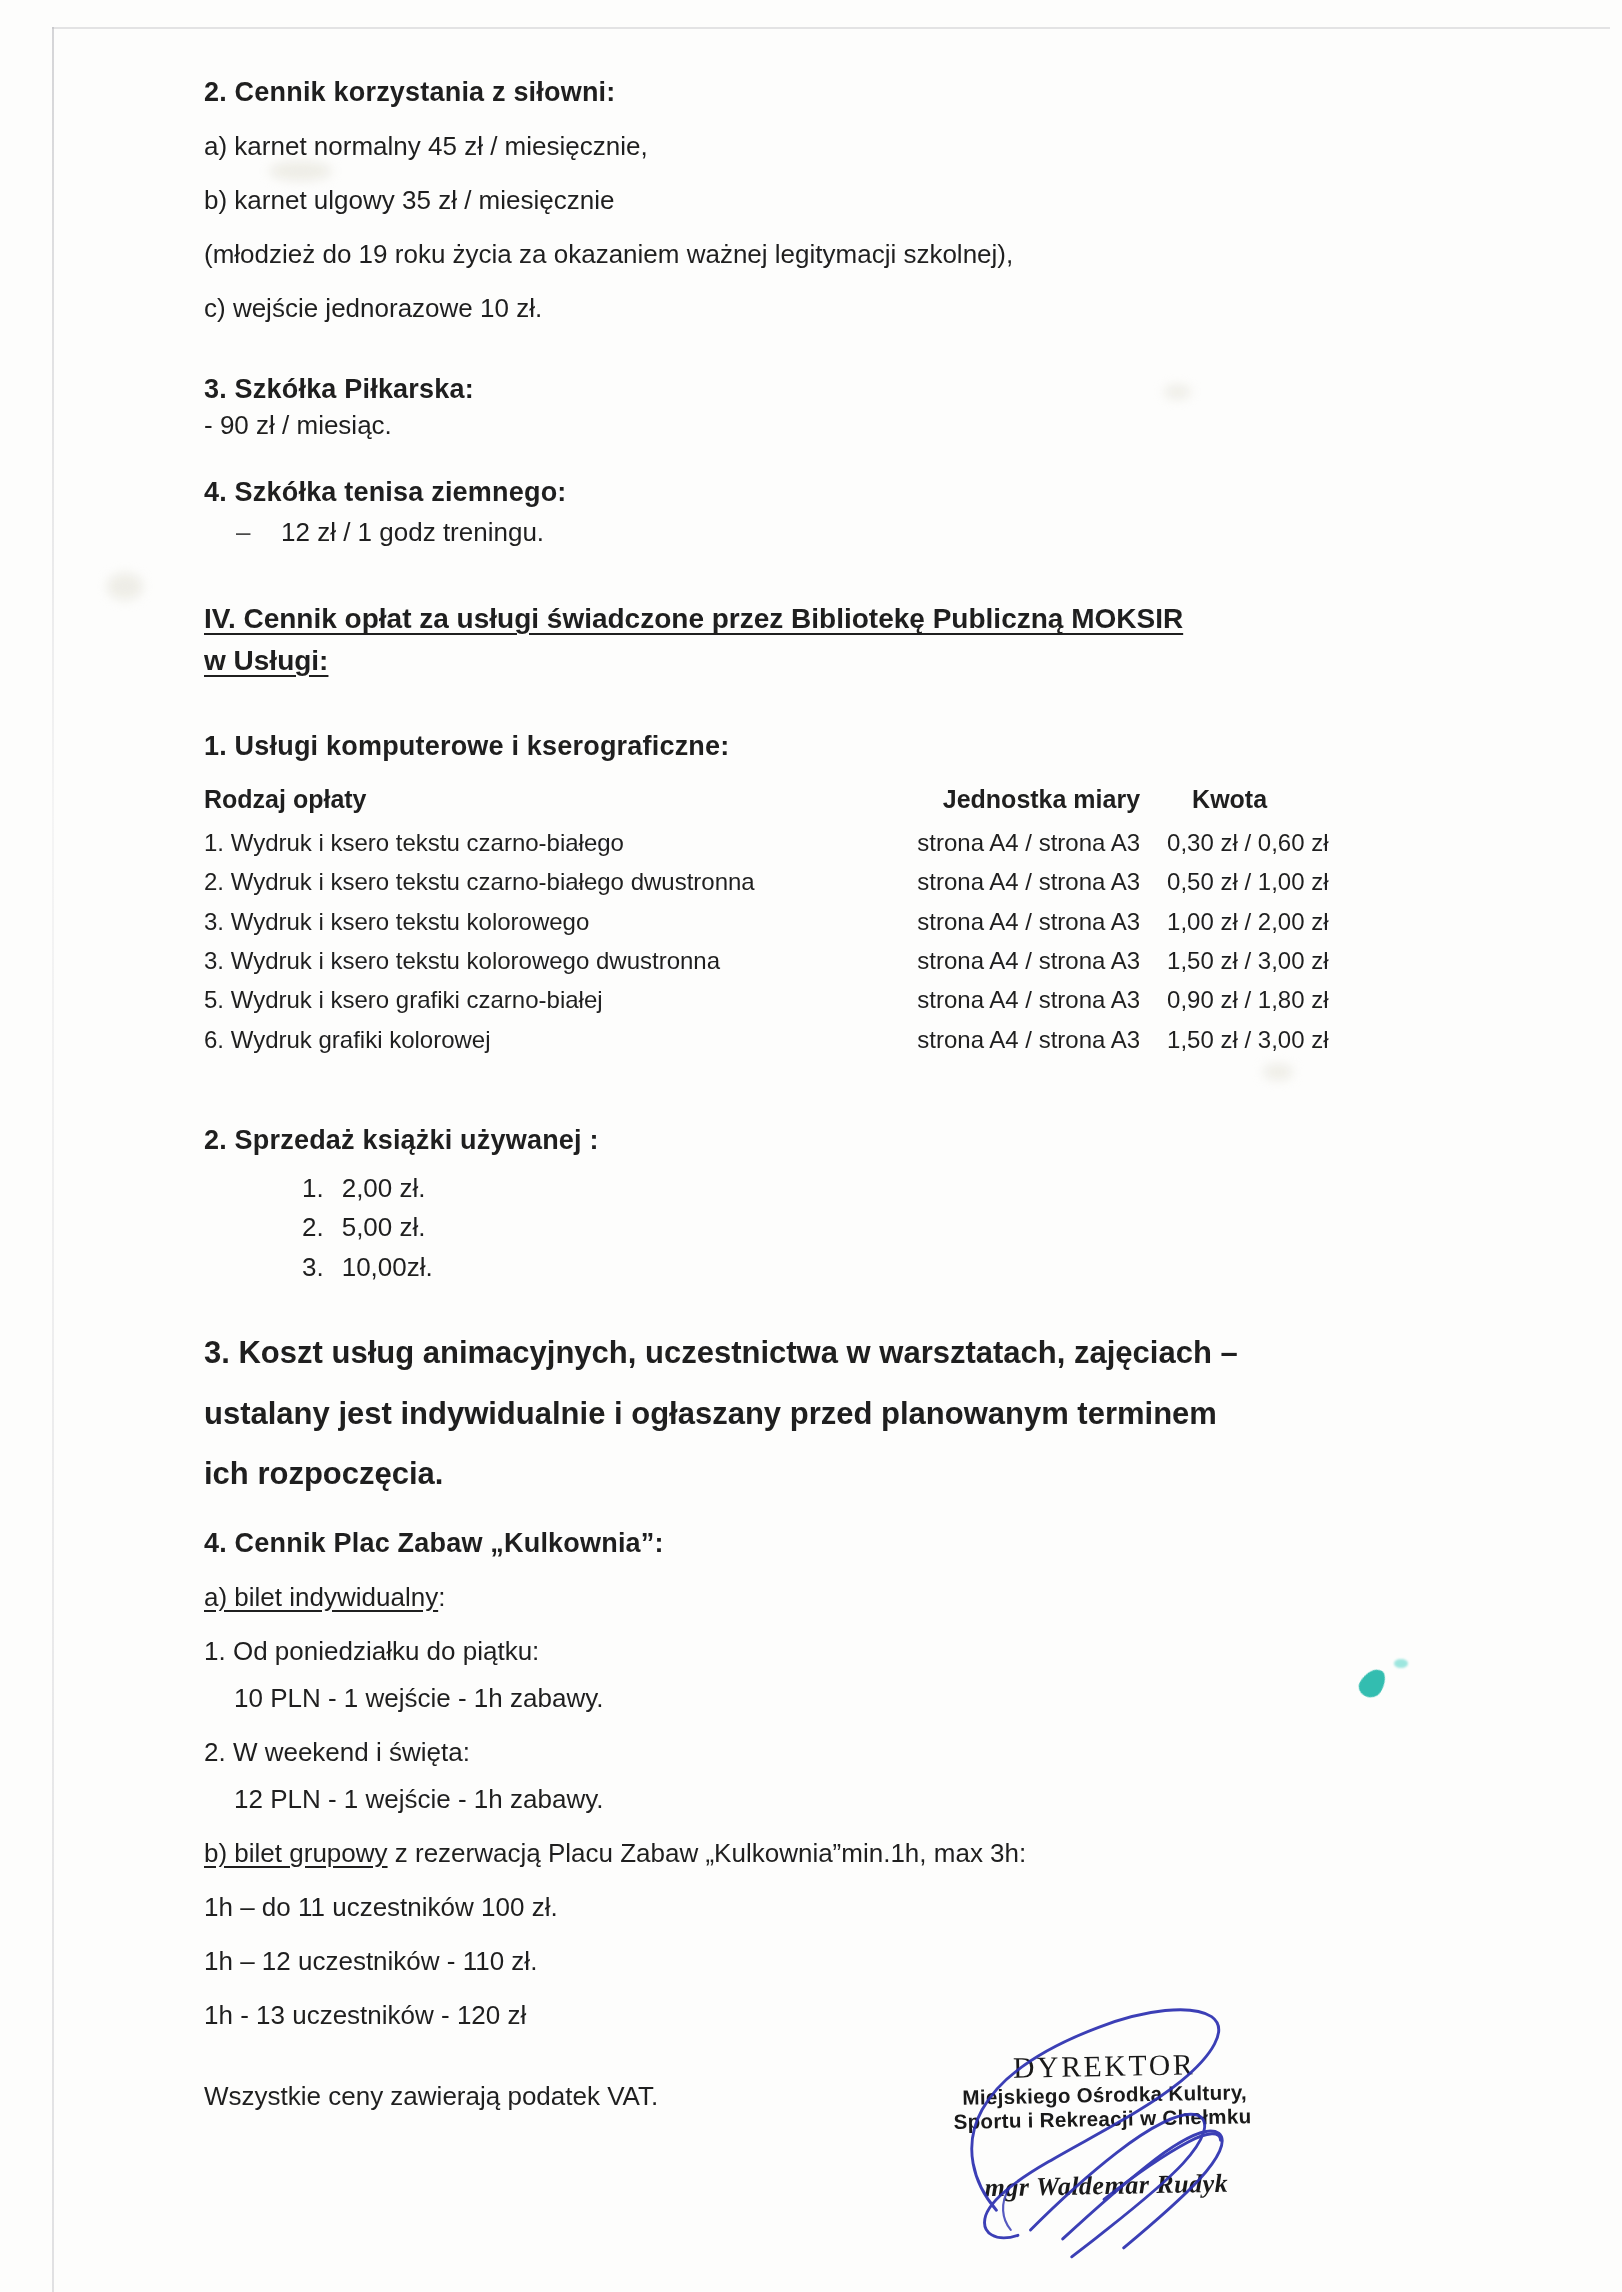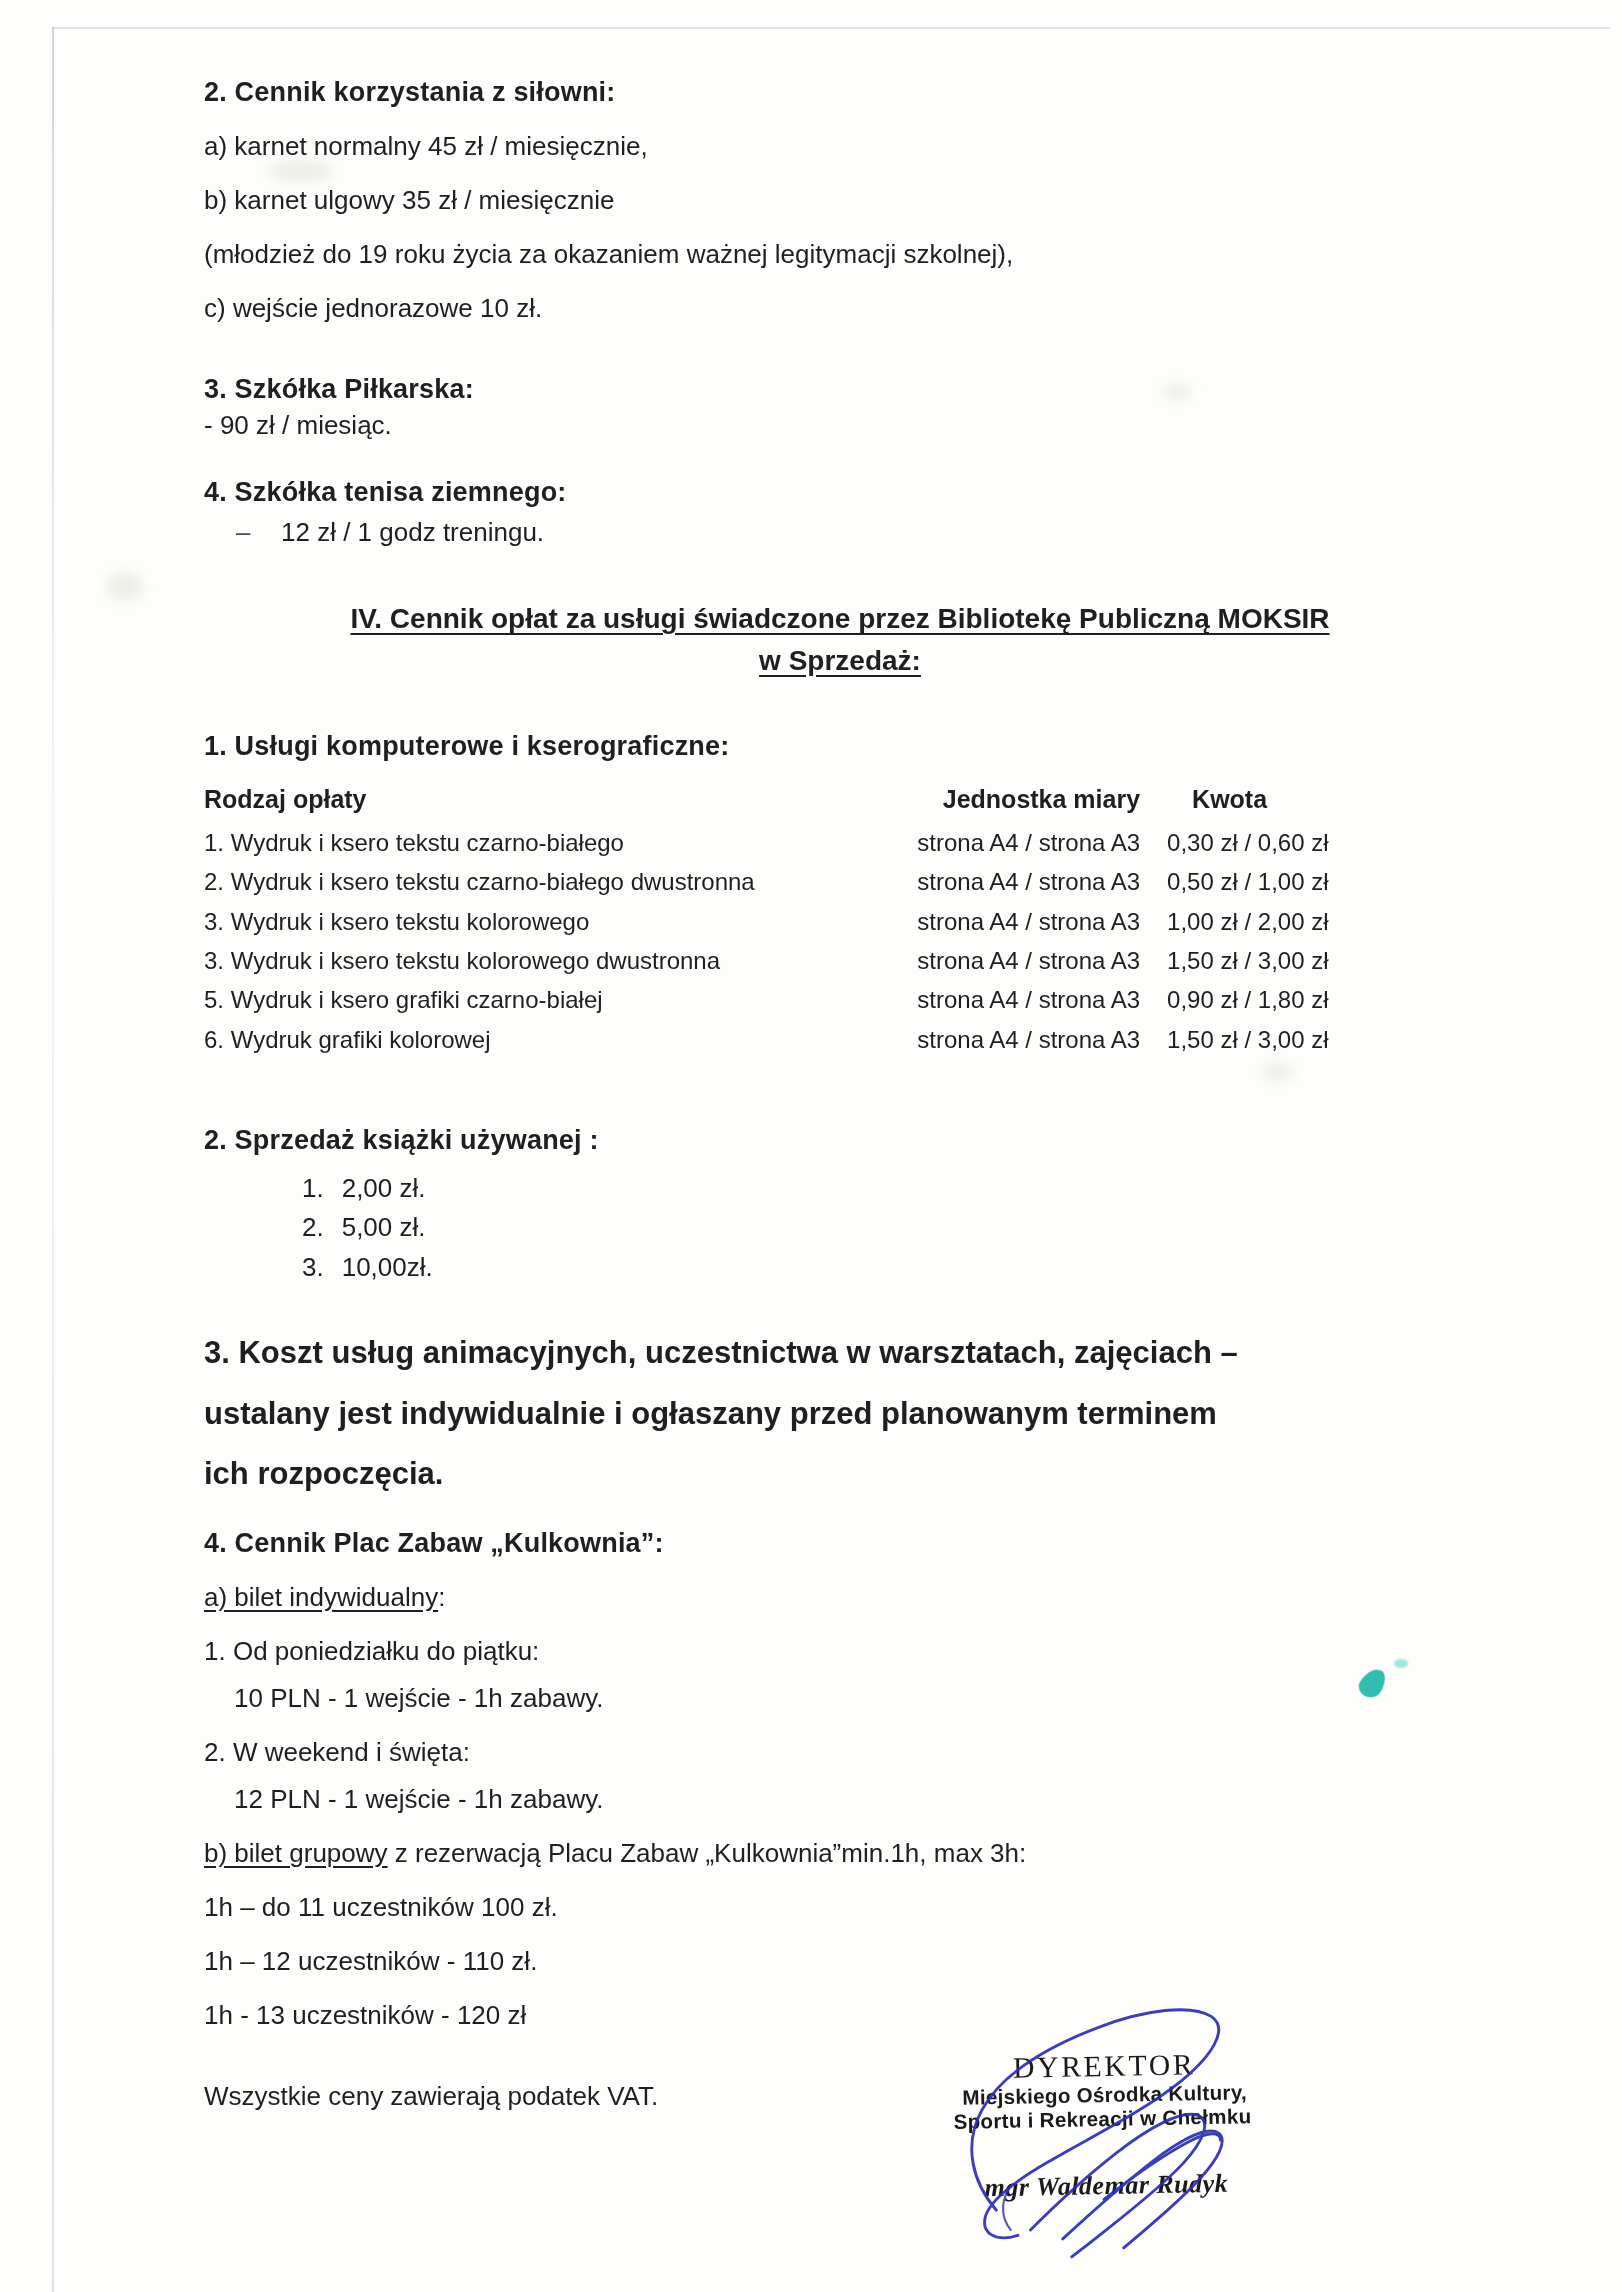--- a/index.html
+++ b/index.html
@@ -77,21 +77,20 @@
   .sp-sm { height: 23px; }
   .sp-md { height: 36px; }
   .sp-lg { height: 50px; }
   .sp-xl { height: 66px; }
 
   .underline-head {
     font-size: 28px;
     font-weight: bold;
     margin: 0;
     line-height: 1.48;
-    text-align: center;
   }
   .underline-head span.u {
     text-decoration: underline;
     text-underline-offset: 4.5px;
   }
 
   .dash-item {
     font-size: 26px;
     margin: 0;
     padding-left: 77px;
@@ -231,21 +230,21 @@
     <h2 class="sec">4. Szkółka tenisa ziemnego:</h2>
     <p class="dash-item" style="margin-top:9px;">
       <span class="dash">–</span>
       <span>12 zł / 1 godz treningu.</span>
     </p>
 
     <div class="sp-lg"></div>
 
     <div class="underline-head">
       <span class="u">IV. Cennik opłat za usługi świadczone przez Bibliotekę Publiczną MOKSIR</span><br>
-      <span class="u">w Sprzedaż:</span>
+      <span class="u">w Usługi:</span>
     </div>
 
     <div class="sp-lg"></div>
 
     <h2 class="sec">1. Usługi komputerowe i kserograficzne:</h2>
 
     <div class="sp-sm"></div>
 
     <table class="fees">
       <thead>

